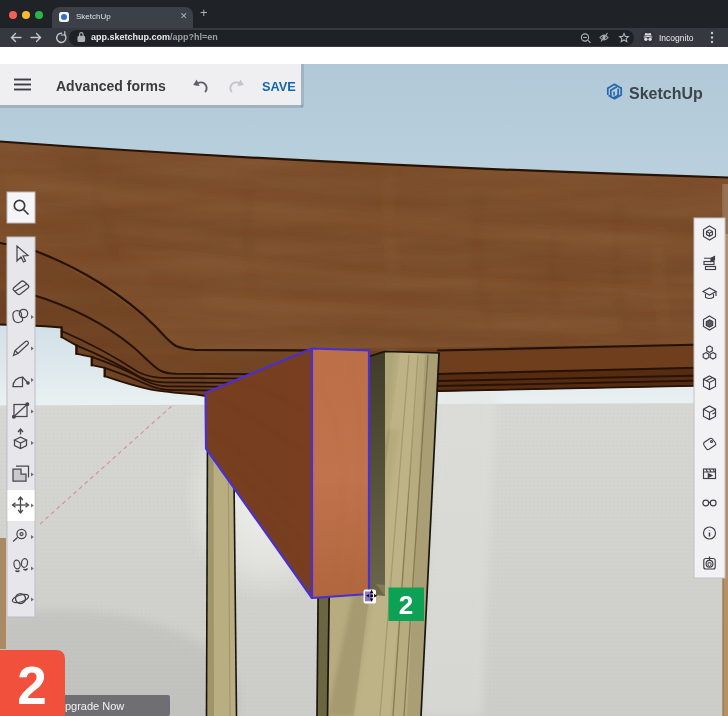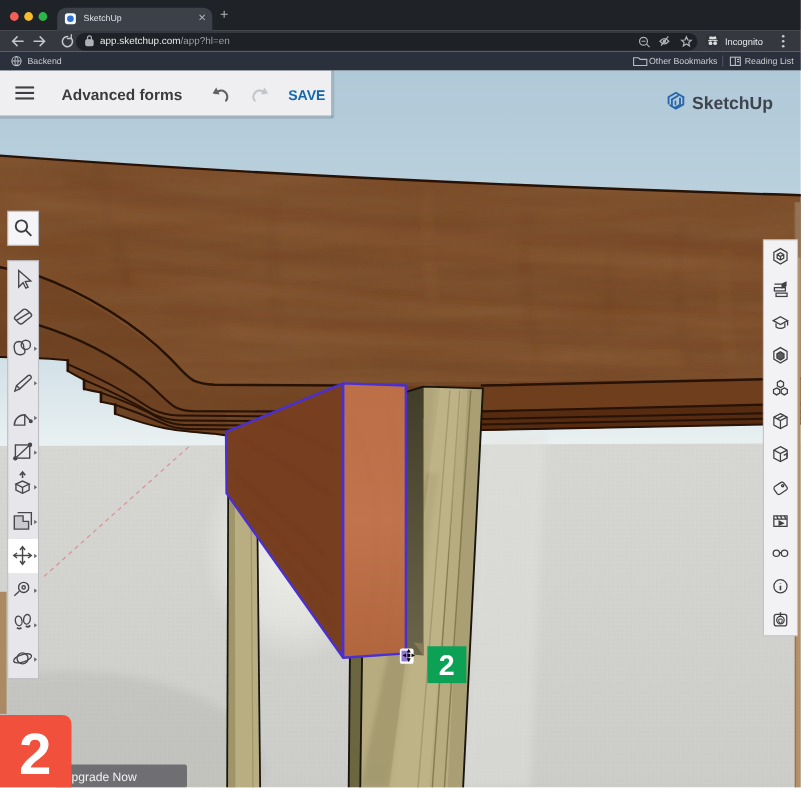--- a/index.html
+++ b/index.html
@@ -419,30 +419,15 @@
         <path d="M 643.6,8.6 q 4.4,-1 8.8,0 l 0,1 q -4.4,-1 -8.8,0 Z"></path>
         <circle cx="645.9" cy="11.3" r="1.7"></circle>
         <circle cx="650.1" cy="11.3" r="1.7"></circle>
         <path d="M 644.5,7.6 l 0.7,-2.6 q 2.8,0.9 5.6,0 l 0.7,2.6 Z"></path>
         <circle cx="712" cy="5" r="1.2" fill="#c7c9cd"></circle>
         <circle cx="712" cy="9.5" r="1.2" fill="#c7c9cd"></circle>
         <circle cx="712" cy="14" r="1.2" fill="#c7c9cd"></circle>
       </g>
       <text x="659" y="12.5" font-size="8.5" fill="#e8eaed" font-family="Liberation Sans, sans-serif">Incognito</text>
     </svg>
-    <span class="abs" style="left:91px;top:4px;color:#e8eaed;font-size:9px;">app.sketchup.com<span style="color:#9aa0a6;">/app?hl=en</span></span>
-  </div>
-  <div id="bookm">
-    <svg class="abs" style="left:0;top:0;" width="728" height="17" viewBox="0 0 728 17">
-      <g stroke="#b9bcc1" stroke-width="1" fill="none">
-        <circle cx="15" cy="8.5" r="4.2"></circle>
-        <path d="M 10.8,8.5 L 19.2,8.5 M 15,4.3 A 6.5,6.5 0 0 0 15,12.7 M 15,4.3 A 6.5,6.5 0 0 1 15,12.7" stroke-width="0.9"></path>
-        <path d="M 576,5.5 L 580.5,5.5 L 582,7 L 588,7 L 588,12.5 L 576,12.5 Z"></path>
-        <line x1="657" y1="3.5" x2="657" y2="13.5" stroke="#4d525c"></line>
-        <rect x="664" y="5" width="9" height="7.5"></rect>
-        <path d="M 668.5,5 L 668.5,12.5 M 670,7 L 672,7 M 670,9 L 672,9"></path>
-      </g>
-      <text x="25" y="11.5" font-size="8" fill="#c9ccd1" font-family="Liberation Sans, sans-serif">Backend</text>
-      <text x="590" y="11.5" font-size="8" fill="#c9ccd1" font-family="Liberation Sans, sans-serif">Other Bookmarks</text>
-      <text x="677" y="11.5" font-size="8" fill="#c9ccd1" font-family="Liberation Sans, sans-serif">Reading List</text>
-    </svg>
+    <span class="abs" style="left:91px;top:4px;color:#e8eaed;font-size:9px;font-weight:bold;">app.sketchup.com<span style="color:#9aa0a6;">/app?hl=en</span></span>
   </div>
 </div>
 
 </body></html>

